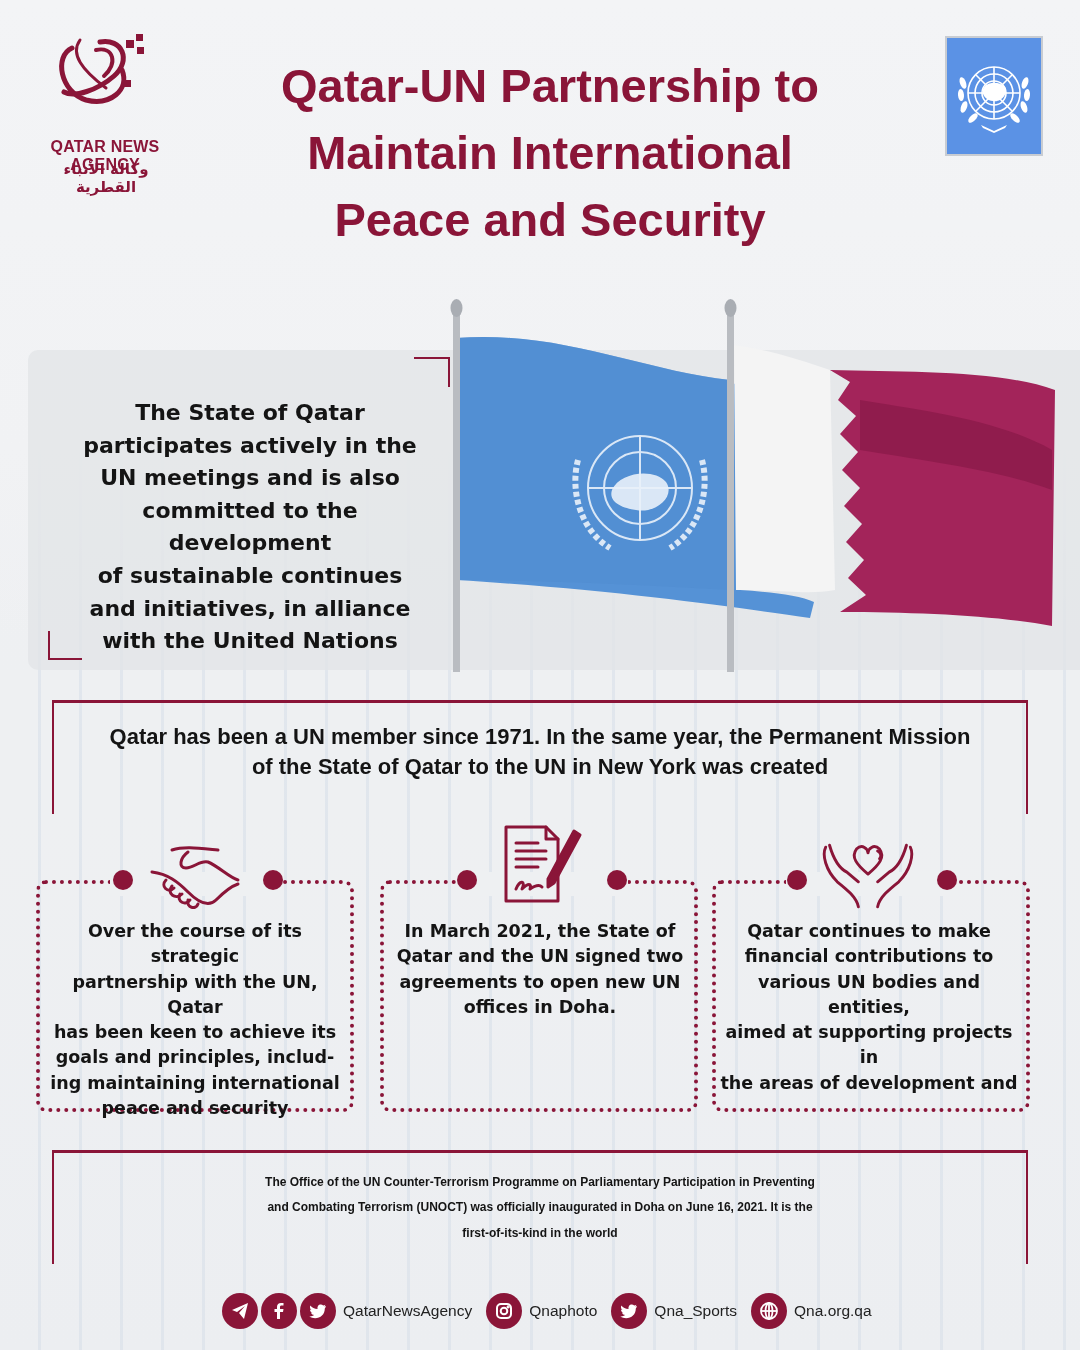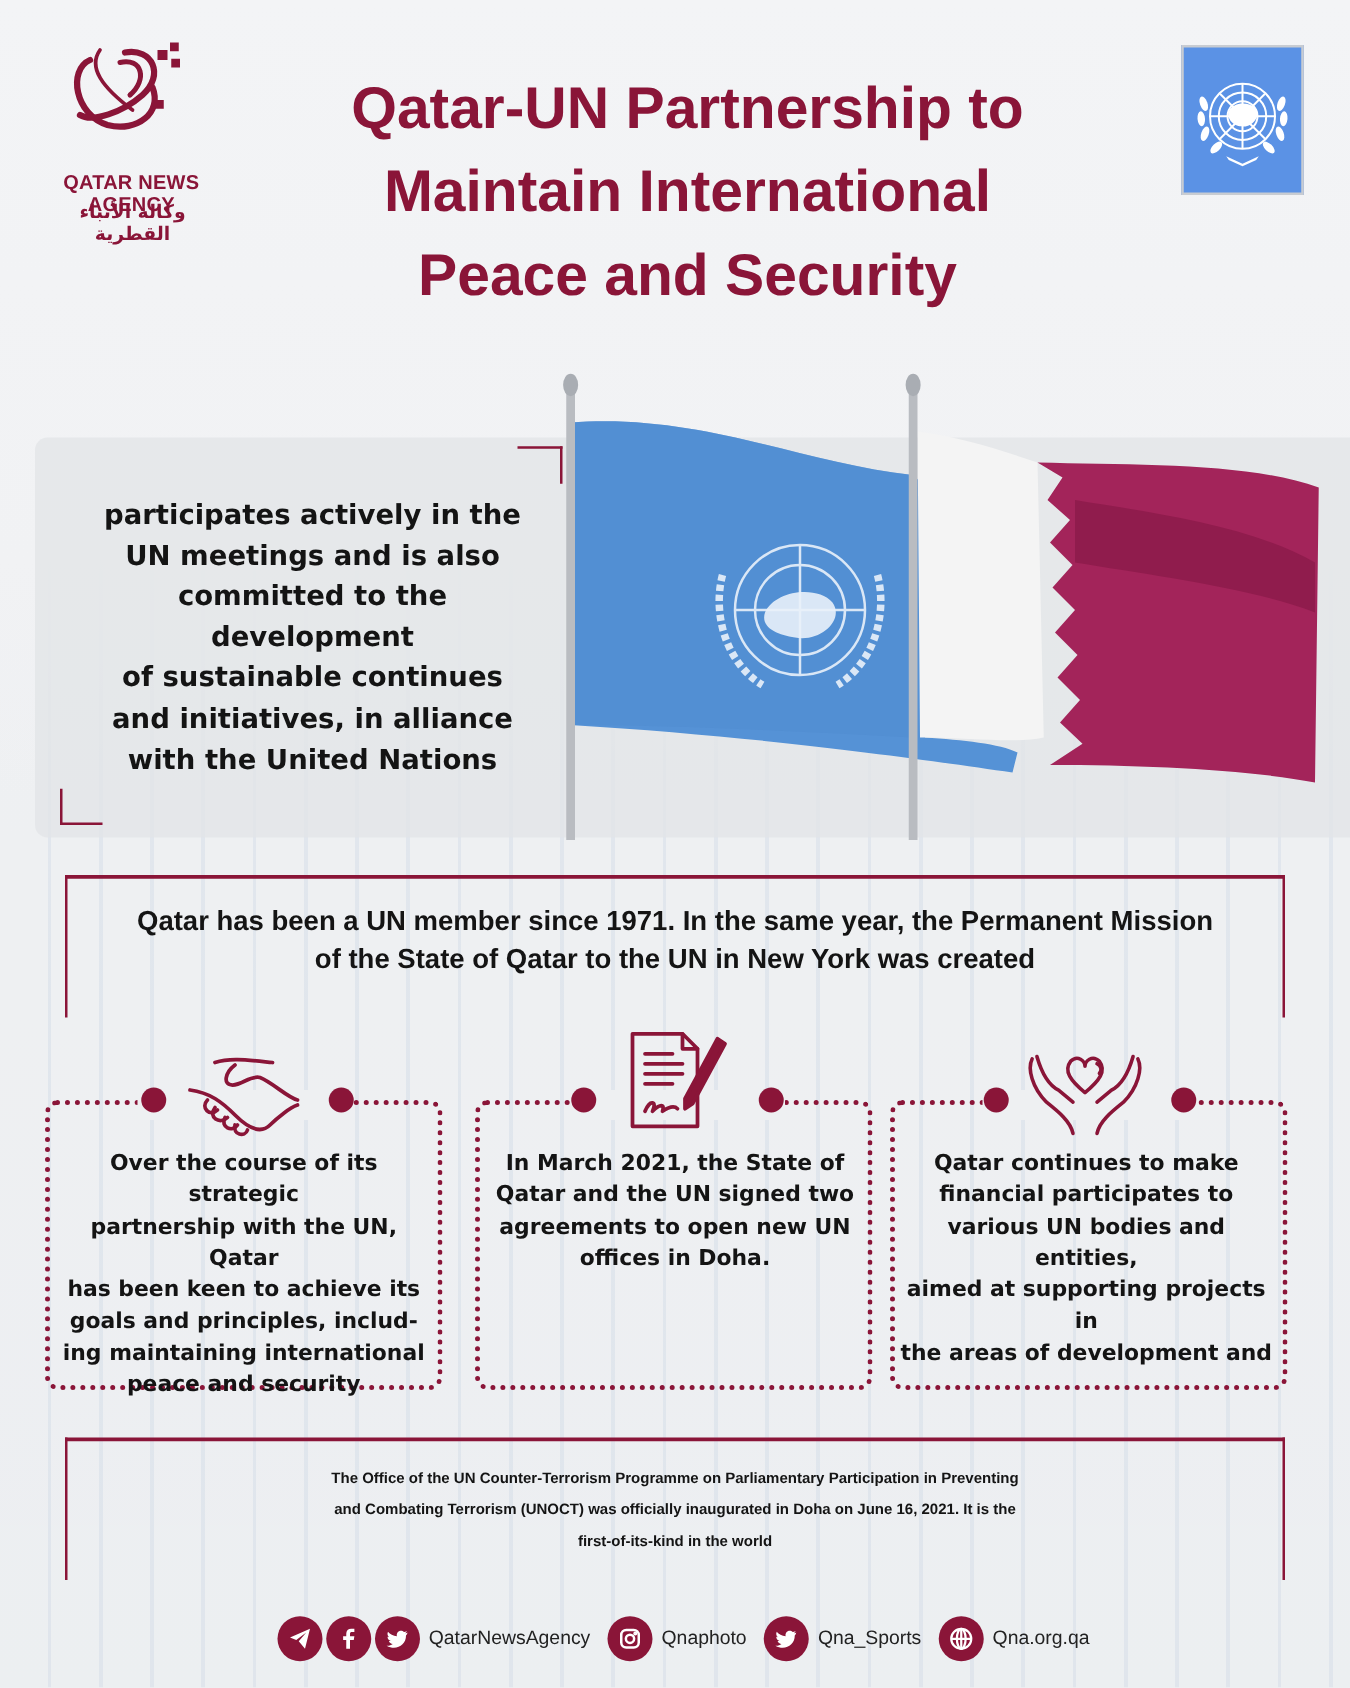--- a/index.html
+++ b/index.html
@@ -133,20 +133,21 @@
       <ellipse cx="64" cy="65" rx="3" ry="6" transform="rotate(-45 64 65)"></ellipse>
       <path d="M30 72 L43 78 L56 72 L54 75 L43 80 L32 75 Z"></path>
     </g>
   </svg>
 </div>
 
 <div class="layer intro-panel"></div>
 <div class="layer bracket-tr"></div>
 <div class="layer bracket-bl"></div>
 <div class="layer intro-text">
+  <div>The State of Qatar</div>
   <div>participates actively in the</div>
   <div>UN meetings and is also</div>
   <div>committed to the development</div>
   <div>of sustainable continues</div>
   <div>and initiatives, in alliance</div>
   <div>with the United Nations</div>
 </div>
 
 <div class="layer flags">
   <svg width="640" height="385" viewBox="0 0 640 385">
@@ -239,21 +240,21 @@
     <path d="M52 36 C 40 26, 34 18, 40 10 C 46 4, 52 10, 52 14 C 52 10, 58 4, 64 10 C 70 18, 64 26, 52 36 Z"></path>
     <path d="M62 12 C 66 14, 66 18, 64 20"></path>
     <path d="M8 8 C 4 16, 8 32, 20 44 C 30 52, 40 60, 42 70"></path>
     <path d="M12 6 C 16 20, 22 30, 30 34 L 42 44"></path>
     <path d="M96 8 C 100 16, 96 32, 84 44 C 74 52, 64 60, 62 70"></path>
     <path d="M92 6 C 88 20, 82 30, 74 34 L 62 44"></path>
   </svg>
 </div>
 <div class="layer card-text ct-3">
   <div>Qatar continues to make</div>
-  <div>financial participates to</div>
+  <div>financial contributions to</div>
   <div>various UN bodies and entities,</div>
   <div>aimed at supporting projects in</div>
   <div>the areas of development and</div>
 </div>
 
 <div class="layer unoct-box"></div>
 <div class="layer unoct-text">
   <div>The Office of the UN Counter-Terrorism Programme on Parliamentary Participation in Preventing</div>
   <div>and Combating Terrorism (UNOCT) was officially inaugurated in Doha on June 16, 2021. It is the</div>
   <div>first-of-its-kind in the world</div>

